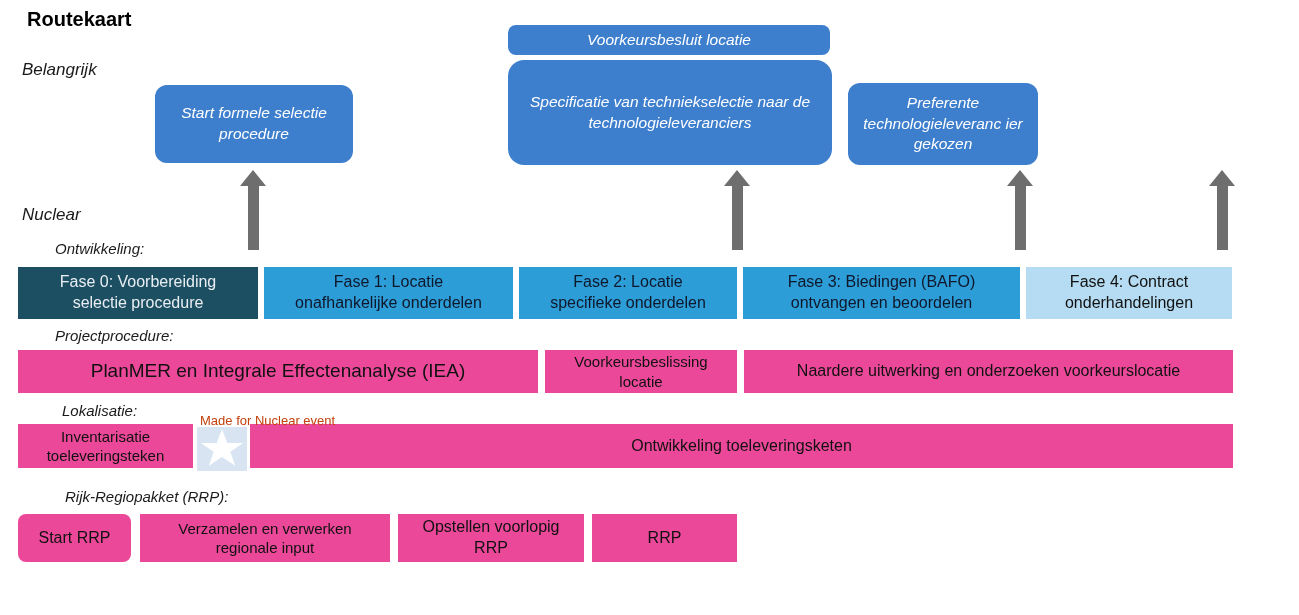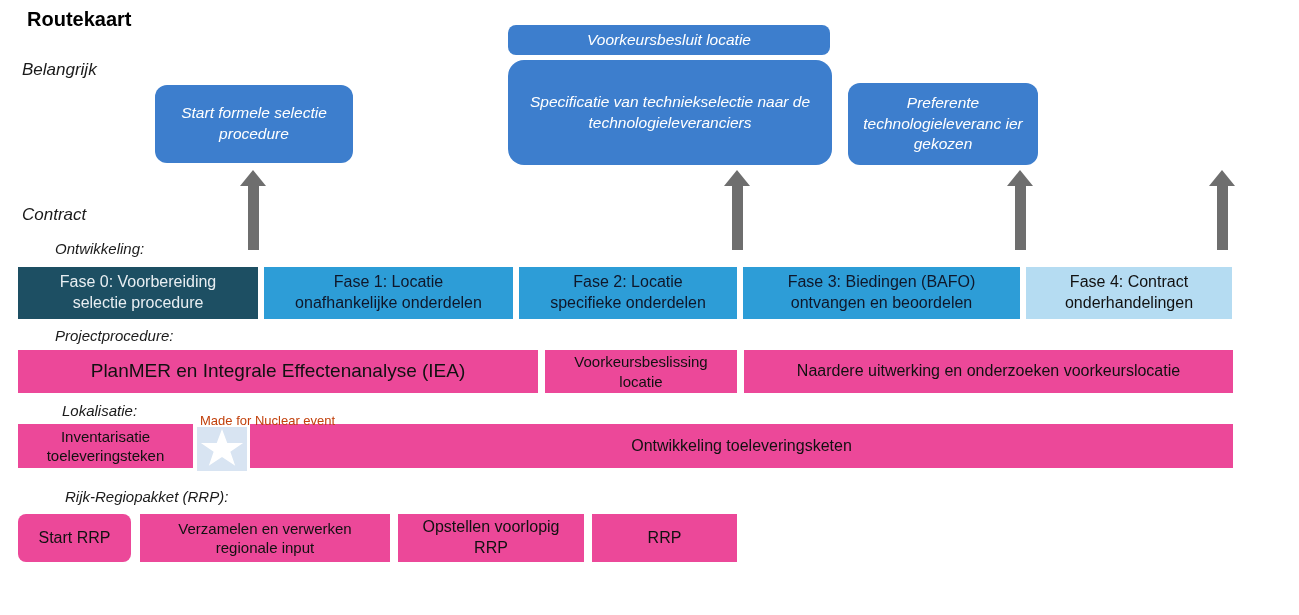--- a/index.html
+++ b/index.html
@@ -118,21 +118,21 @@
     clip-path: polygon(50% 0%, 62% 35%, 98% 35%, 69% 57%, 80% 92%, 50% 70%, 20% 92%, 31% 57%, 2% 35%, 38% 35%);
   }
 </style>
 </head>
 <body>
 
 <div id="canvas">
 
   <div class="abs title">Routekaart</div>
   <div class="abs side-label" style="left:22px; top:60px;text-align:right;">Belangrijk</div>
-  <div class="abs side-label" style="left:22px; top:205px;">Contract</div>
+  <div class="abs side-label" style="left:22px; top:205px;">Nuclear</div>
 
   <div class="abs milestone" style="left:155px; top:85px; width:198px; height:78px;">Start formele selectie procedure</div>
   <div class="abs milestone" style="left:508px; top:25px; width:322px; height:30px; border-radius:8px;">Voorkeursbesluit locatie</div>
   <div class="abs milestone" style="left:508px; top:60px; width:324px; height:105px; border-radius:16px;">Specificatie van techniekselectie naar de technologieleveranciers</div>
   <div class="abs milestone" style="left:848px; top:83px; width:190px; height:82px;">Preferente technologieleveranc ier gekozen</div>
 
   <div class="abs arrow" style="left:240px; top:170px;">
     <div class="head"></div>
     <div class="shaft"></div>
   </div>

